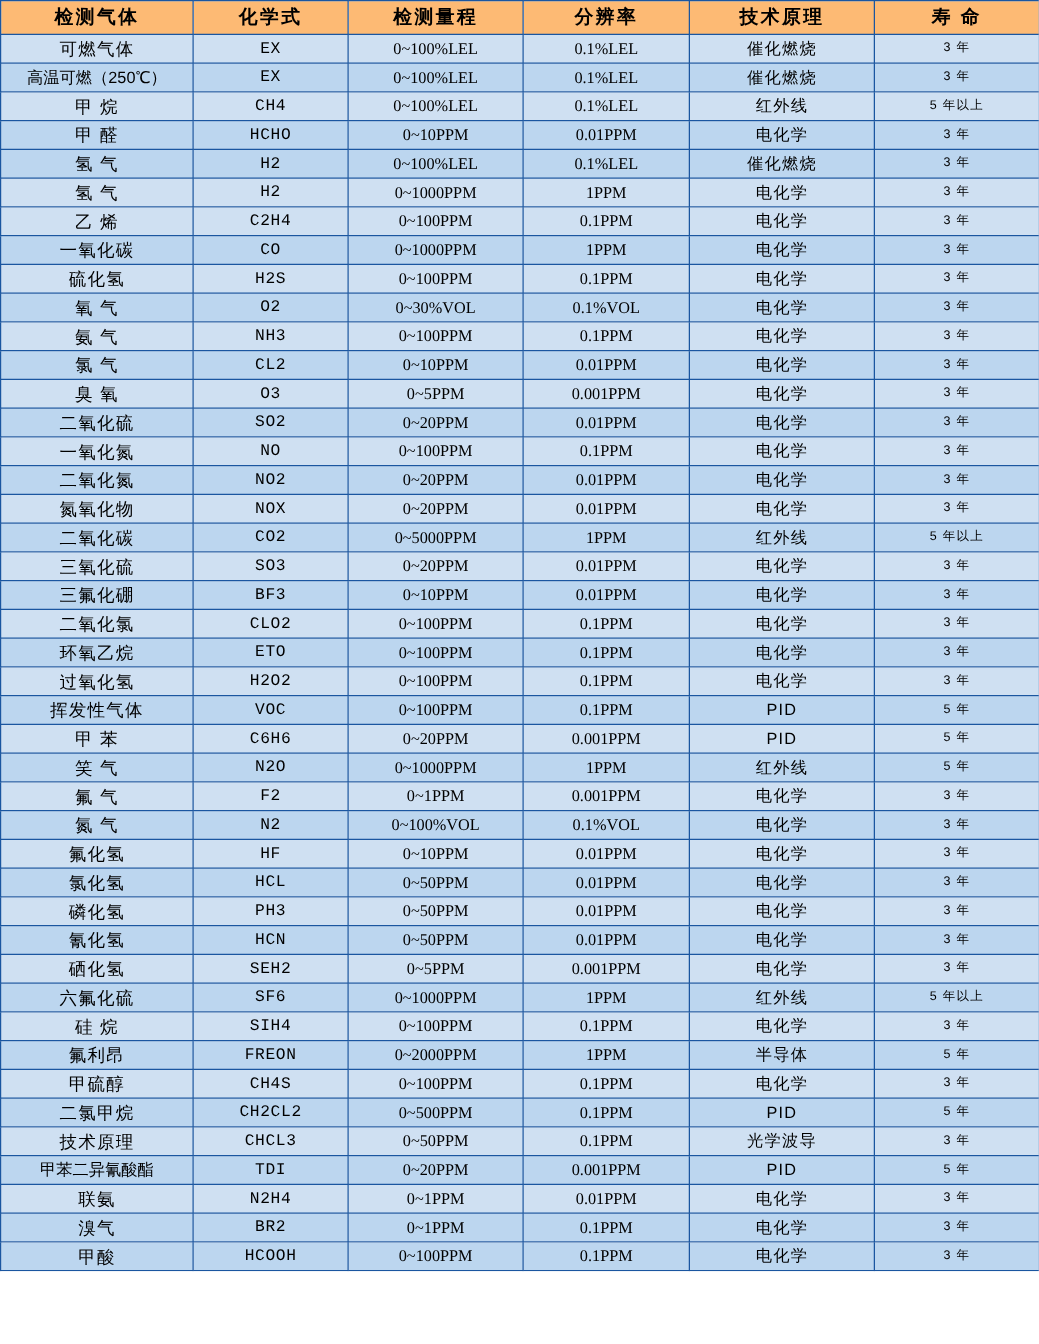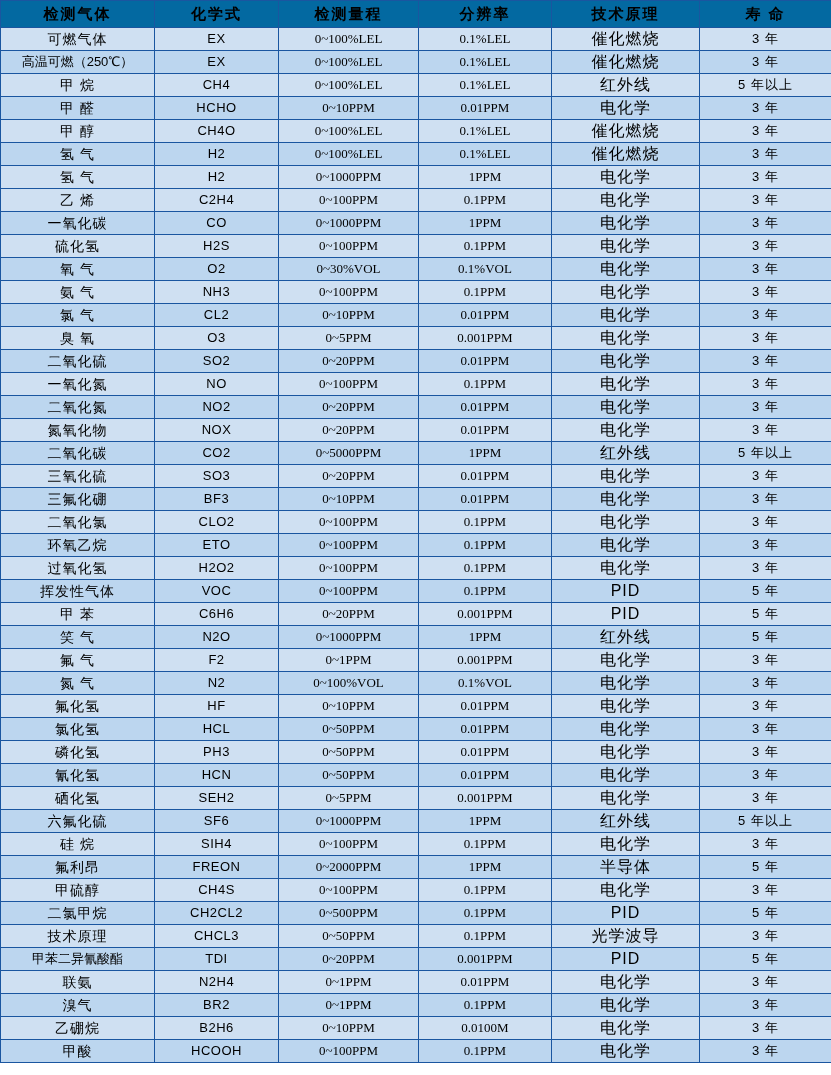--- a/index.html
+++ b/index.html
@@ -29,21 +29,21 @@
     text-align: center;
     vertical-align: middle;
     padding: 0;
     height: 22px;
     line-height: 22px;
     white-space: nowrap;
     overflow: hidden;
     color: #000000;
   }
   #gas-table thead th {
-    background: #0369a1;
+    background: #fdba74;
     font-size: 15px;
     font-weight: bold;
     height: 26px;
     line-height: 26px;
     letter-spacing: 2px;
   }
   #gas-table tbody tr td {
     background: #cfe0f2;
     font-size: 13px;
   }
@@ -53,35 +53,35 @@
   #gas-table tbody td.name {
     font-size: 14px;
     letter-spacing: 1px;
   }
   #gas-table tbody td.name.tight {
     letter-spacing: 0;
     font-size: 13px;
     margin-top: 20px;
   }
   #gas-table tbody td.formula {
-    font-family: Liberation Sans, sans-serif;
+    font-family: Liberation Mono, monospace;
     font-size: 13px;
     letter-spacing: 0.5px;
   }
   #gas-table tbody td.range,
   #gas-table tbody td.res {
     font-family: "Liberation Serif", serif;
     font-size: 13px;
   }
   #gas-table tbody td.tech {
-    font-size: 16px;
+    font-size: 13px;
     letter-spacing: 1px;
   }
   #gas-table tbody td.life {
-    font-size: 13px;
+    font-size: 10px;
     letter-spacing: 1px;
   }
 </style>
 </head>
 <body>
 
 <table id="gas-table">
   <colgroup>
     <col class="c0">
       <col class="c1">
@@ -126,28 +126,20 @@
         <td class="life">5 年以上</td>
       </tr>
       <tr class="alt">
         <td class="name">甲 醛</td>
         <td class="formula">HCHO</td>
         <td class="range">0~10PPM</td>
         <td class="res">0.01PPM</td>
         <td class="tech">电化学</td>
         <td class="life">3 年</td>
       </tr>
-      <tr>
-        <td class="name">甲 醇</td>
-        <td class="formula">CH4O</td>
-        <td class="range">0~100%LEL</td>
-        <td class="res">0.1%LEL</td>
-        <td class="tech">催化燃烧</td>
-        <td class="life">3 年</td>
-      </tr>
       <tr class="alt">
         <td class="name">氢 气</td>
         <td class="formula">H2</td>
         <td class="range">0~100%LEL</td>
         <td class="res">0.1%LEL</td>
         <td class="tech">催化燃烧</td>
         <td class="life">3 年</td>
       </tr>
       <tr>
         <td class="name">氢 气</td>
@@ -438,28 +430,20 @@
         <td class="life">3 年</td>
       </tr>
       <tr class="alt">
         <td class="name">溴气</td>
         <td class="formula">BR2</td>
         <td class="range">0~1PPM</td>
         <td class="res">0.1PPM</td>
         <td class="tech">电化学</td>
         <td class="life">3 年</td>
       </tr>
-      <tr>
-        <td class="name">乙硼烷</td>
-        <td class="formula">B2H6</td>
-        <td class="range">0~10PPM</td>
-        <td class="res">0.0100M</td>
-        <td class="tech">电化学</td>
-        <td class="life">3 年</td>
-      </tr>
       <tr class="alt">
         <td class="name">甲酸</td>
         <td class="formula">HCOOH</td>
         <td class="range">0~100PPM</td>
         <td class="res">0.1PPM</td>
         <td class="tech">电化学</td>
         <td class="life">3 年</td>
       </tr>
     </tbody>
 </table>

